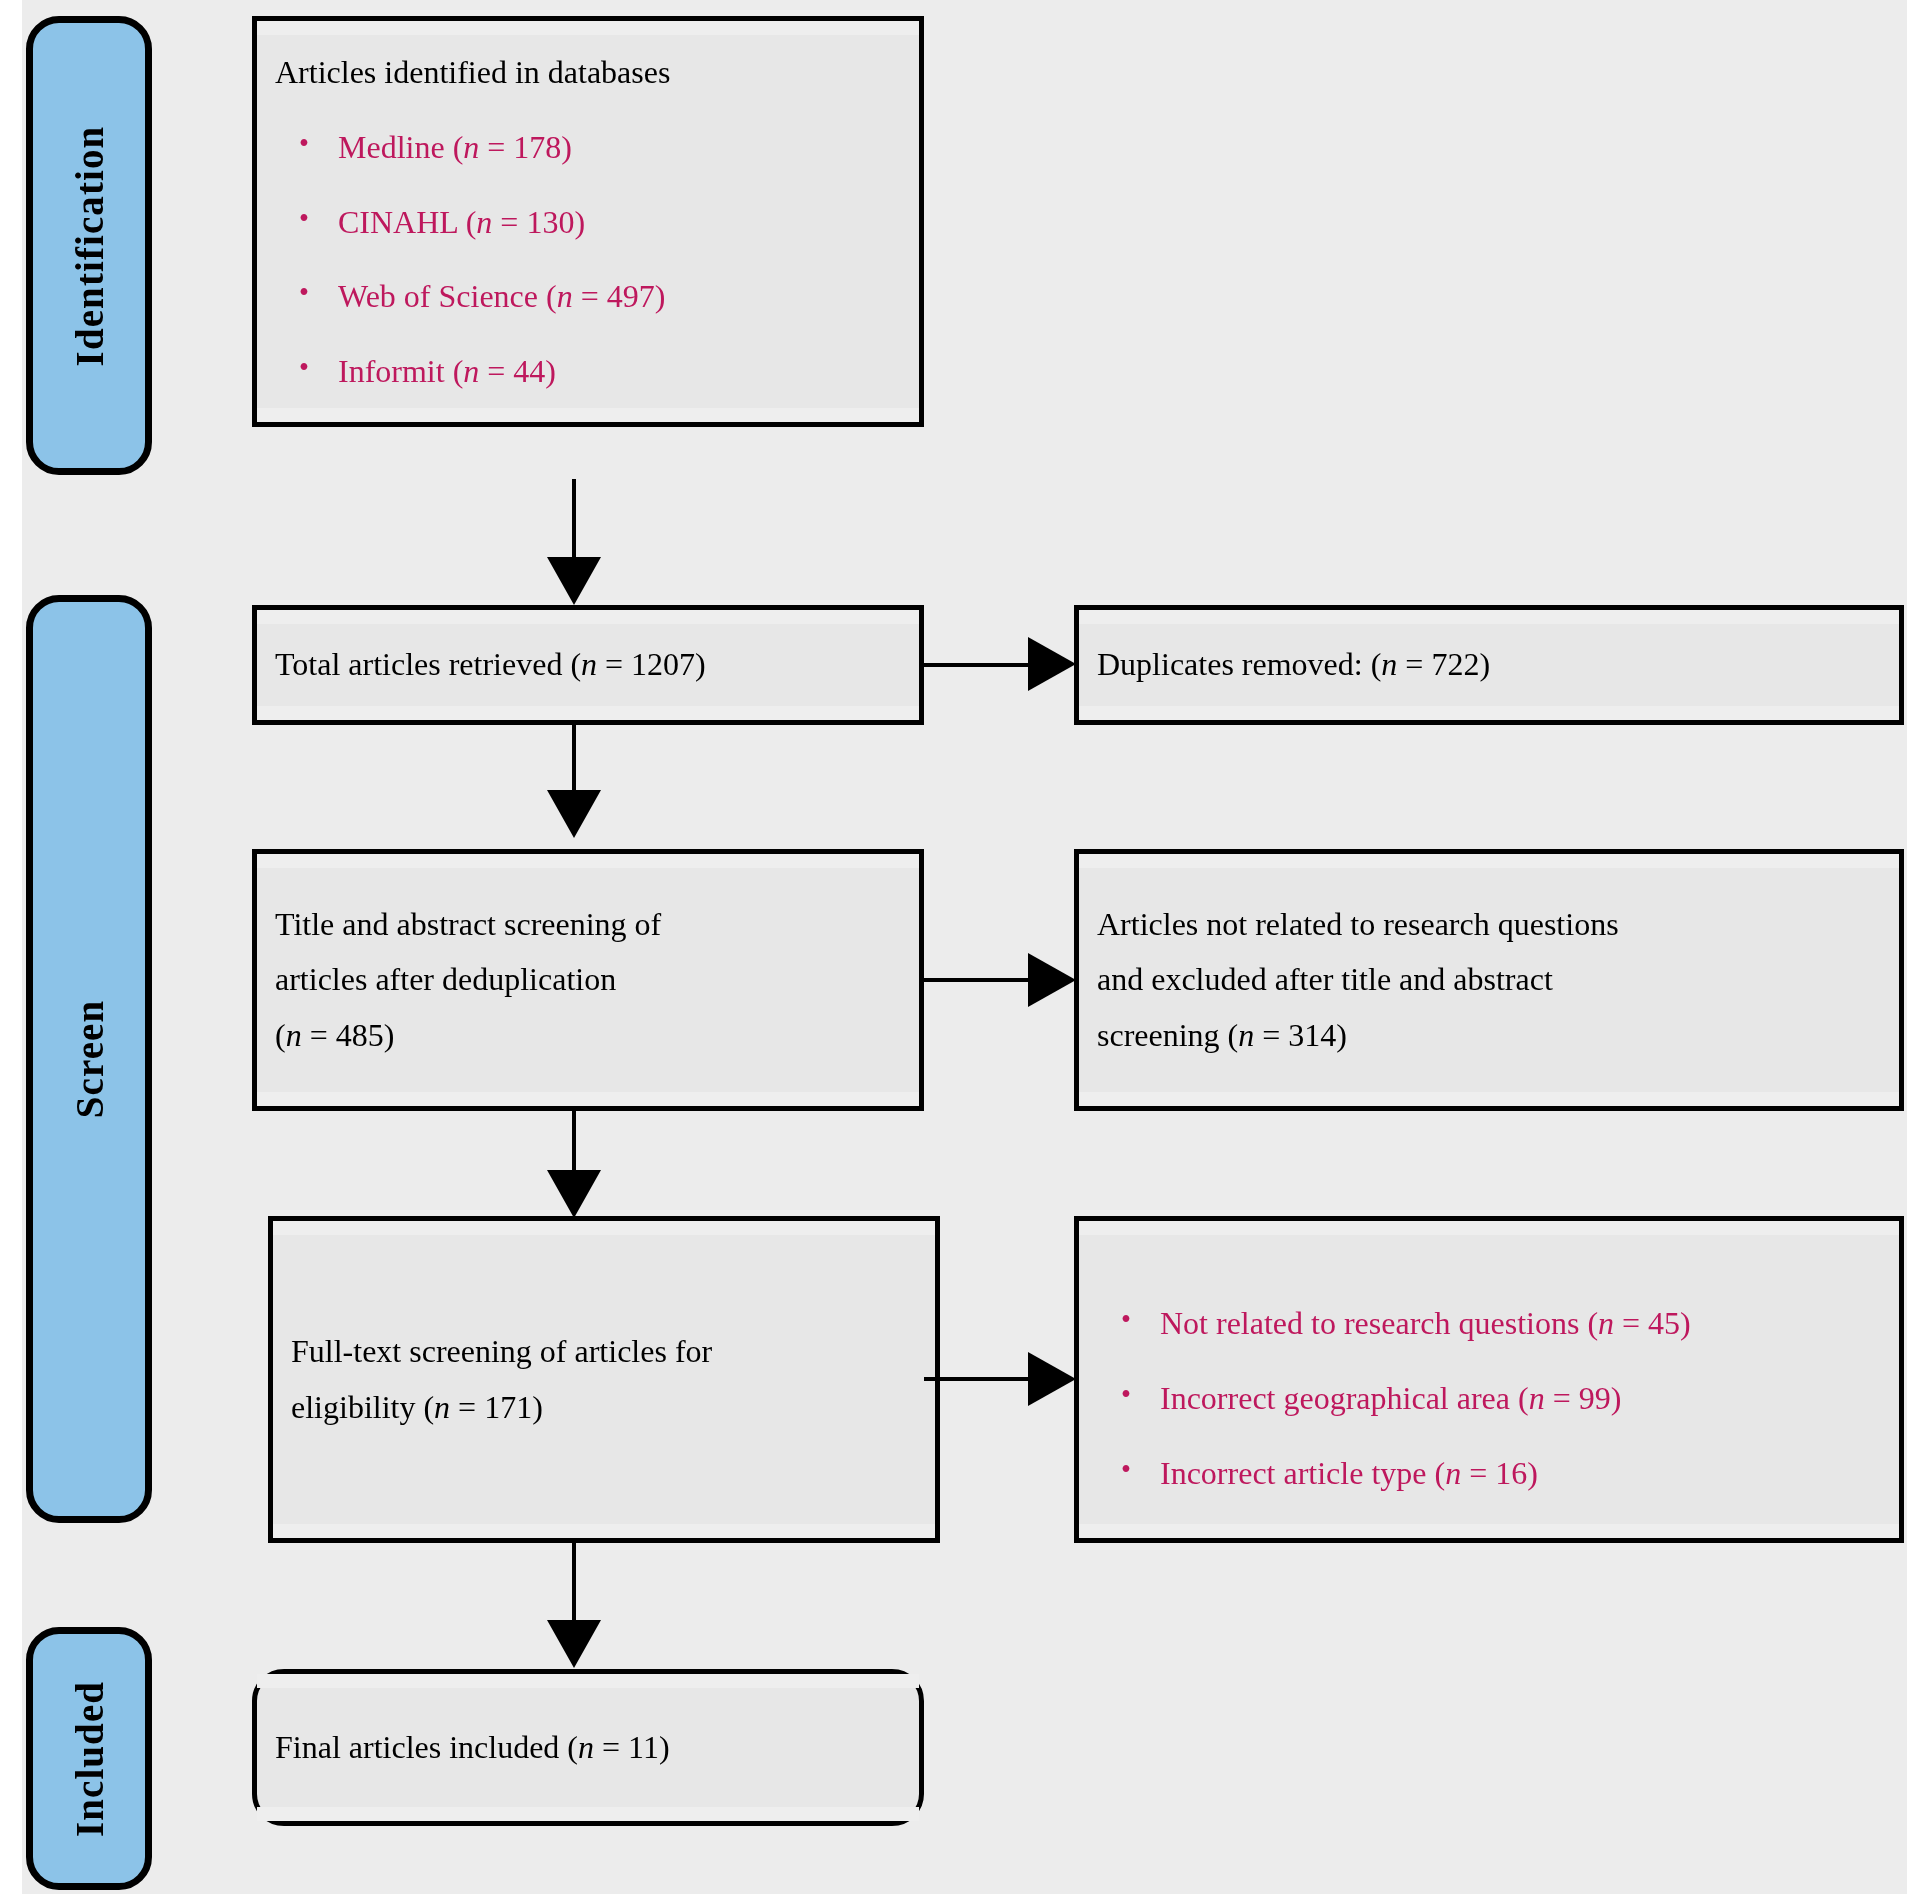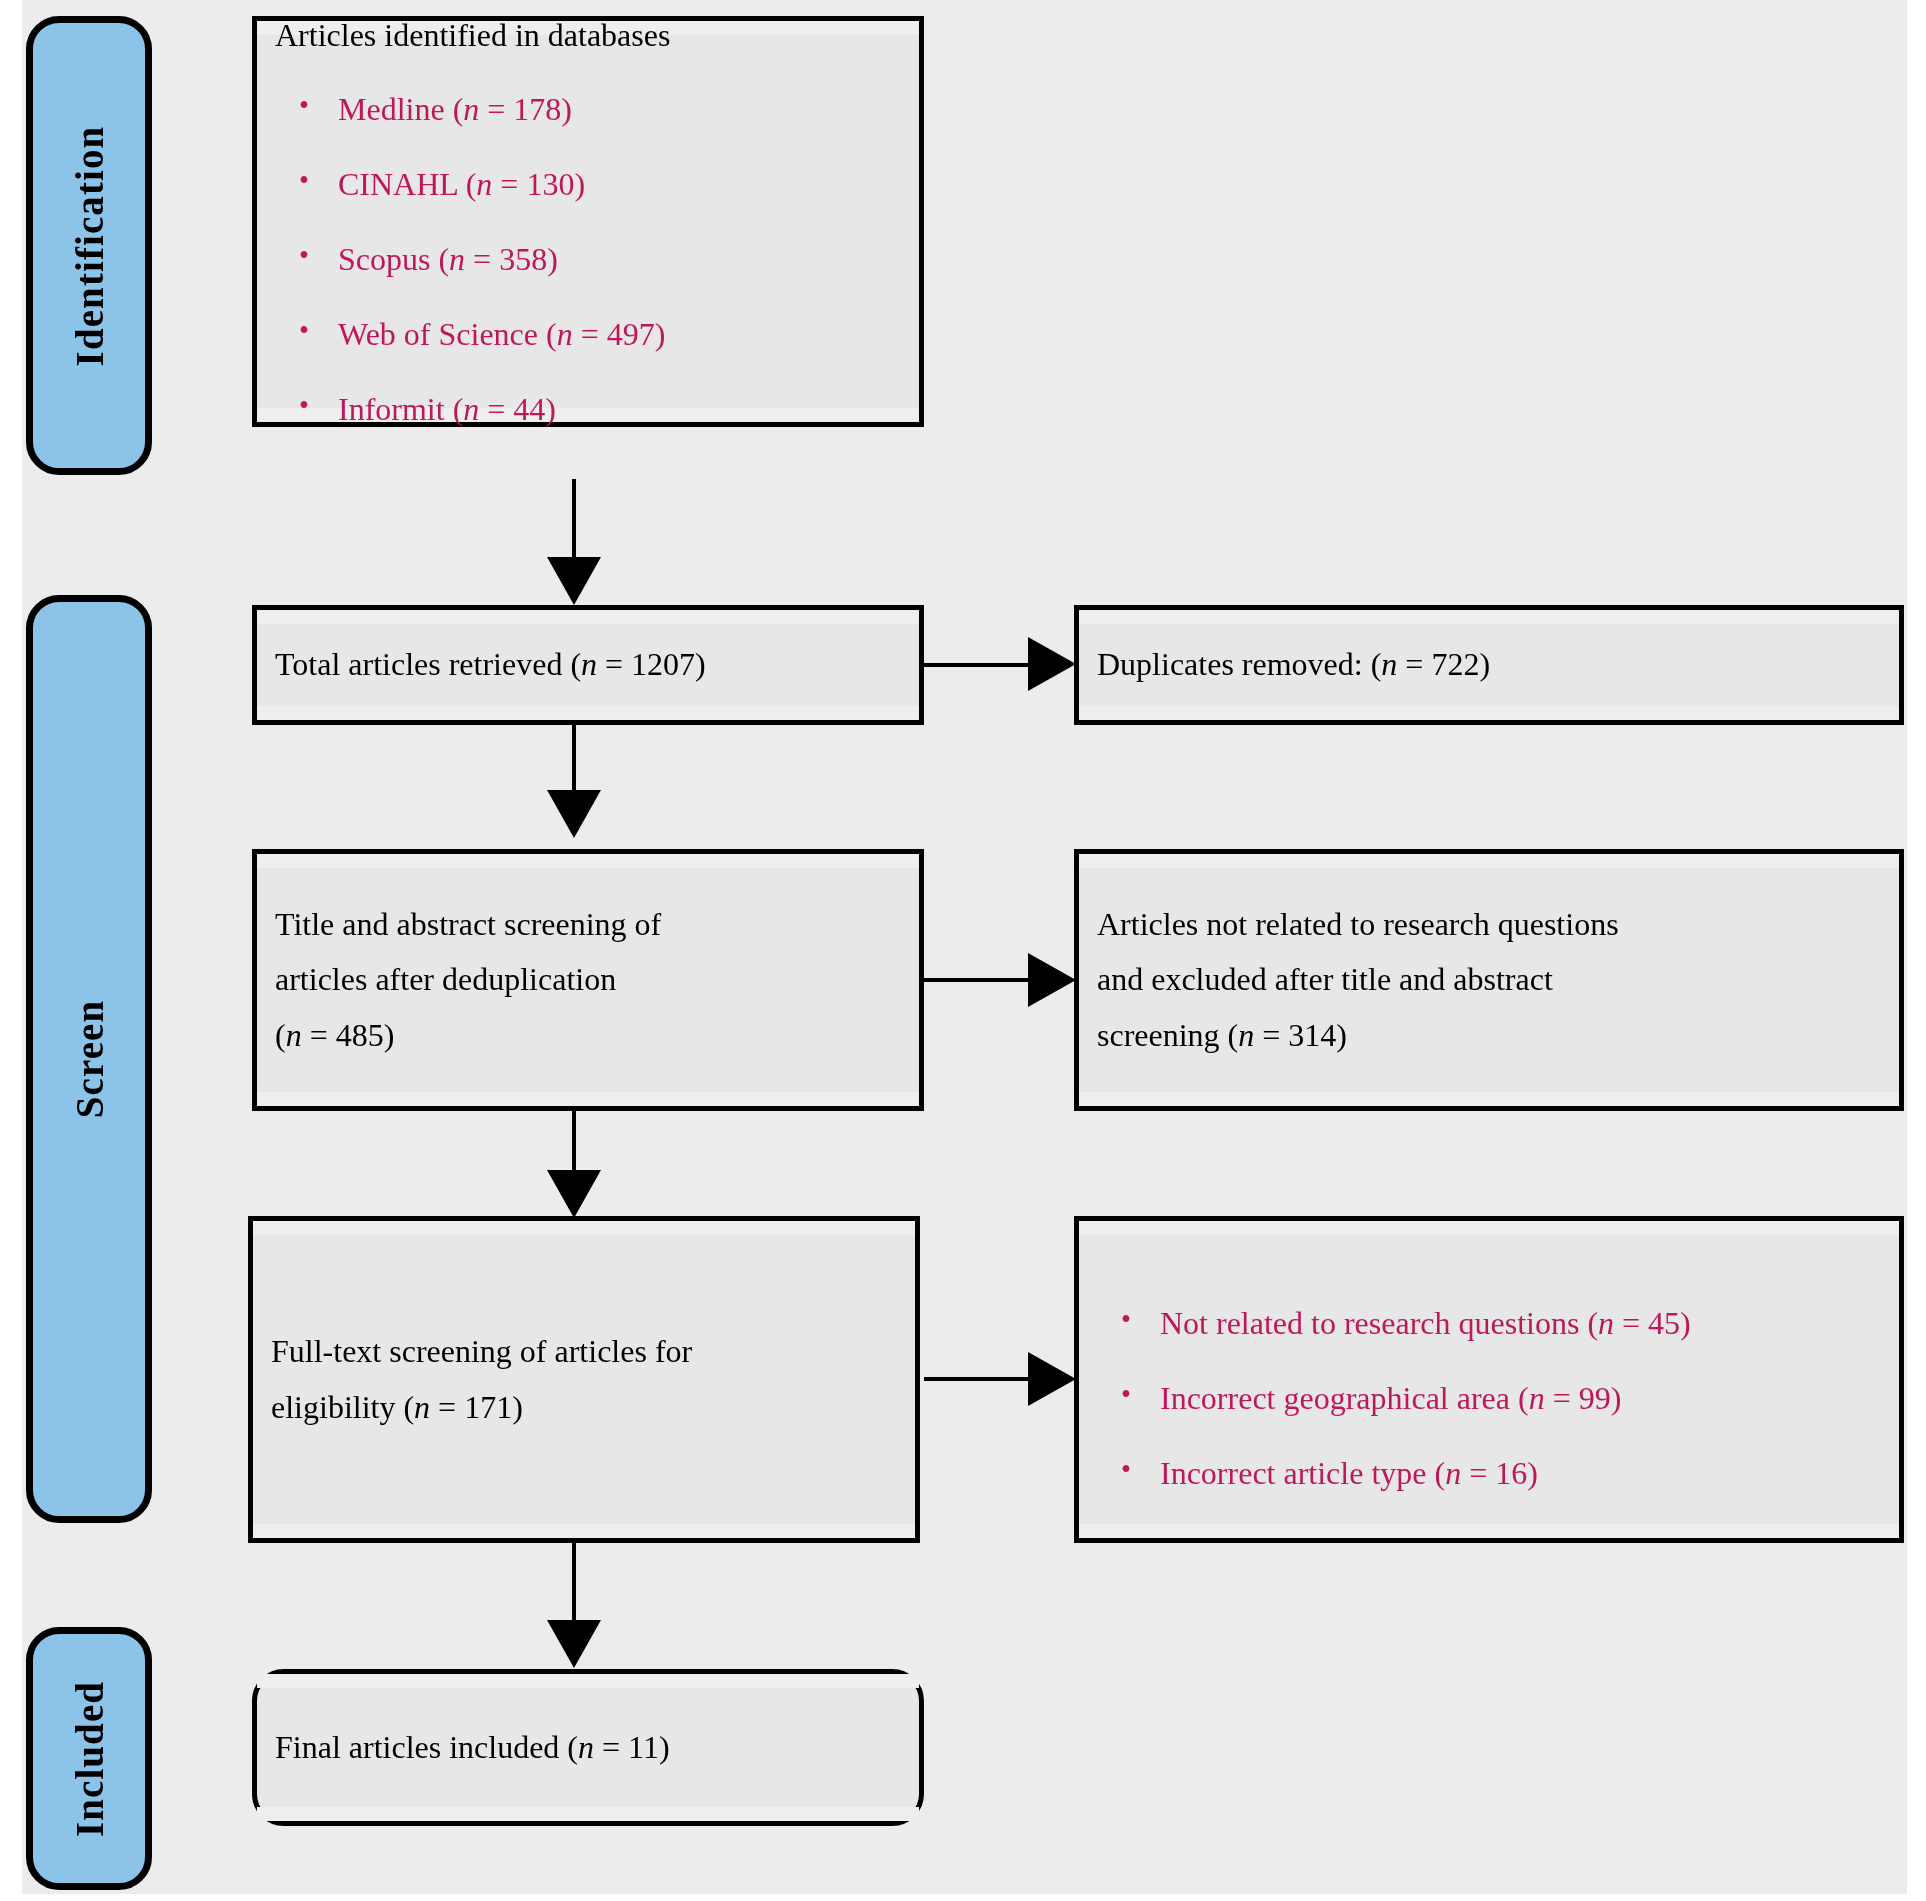--- a/index.html
+++ b/index.html
@@ -75,21 +75,21 @@
     font-size:32px;line-height:1.72;color:#000000;
   }
   em.nvar{font-style:italic;}
 
   
   #box-identified    {left:252px; top:16px;   width:672px; height:411px;}
   #box-retrieved     {left:252px; top:605px; width:672px; height:120px;}
   #box-duplicates    {left:1074px;top:605px; width:830px; height:120px;}
   #box-title-abstract{left:252px; top:849px; width:672px; height:262px;}
   #box-excluded-ta   {left:1074px;top:849px; width:830px; height:262px;}
-  #box-fulltext      {left:248px; top:1216px; width:672px; height:327px;}
+  #box-fulltext      {left:268px; top:1216px; width:672px; height:327px;}
   #box-excluded-ft   {left:1074px;top:1216px; width:830px; height:327px;}
   #box-final         {left:252px; top:1669px; width:672px; height:157px;border-radius:32px;}
 
   #box-identified .box-inner{padding-top:2.1px;}
   #box-identified .box-title{margin-bottom:1.1px;}
 
   
   .conn{position:absolute;background:#000000;}
   .v-line{width:4.2px;}
   .h-line{height:4.2px;}
@@ -144,21 +144,20 @@
   <div class="stage-pill" id="pill-included">
     <span class="stage-label">Included</span>
   </div>
 
   <div class="flow-box" id="box-identified">
     <div class="box-inner">
       <div class="box-title">Articles identified in databases</div>
       <ul class="box-list">
         <li><span>Medline</span> (<em class="nvar">n</em> = <span>178</span>)</li>
         <li><span>CINAHL</span> (<em class="nvar">n</em> = <span>130</span>)</li>
-        <li><span>Scopus</span> (<em class="nvar">n</em> = <span>358</span>)</li>
         <li><span>Web of Science</span> (<em class="nvar">n</em> = <span>497</span>)</li>
         <li><span>Informit</span> (<em class="nvar">n</em> = <span>44</span>)</li>
       </ul>
     </div>
   </div>
 
   <div class="flow-box" id="box-retrieved">
     <div class="box-inner">
       <div class="box-title"><span>Total articles retrieved (</span><em class="nvar">n</em><span> = 1207)</span></div>
     </div>

